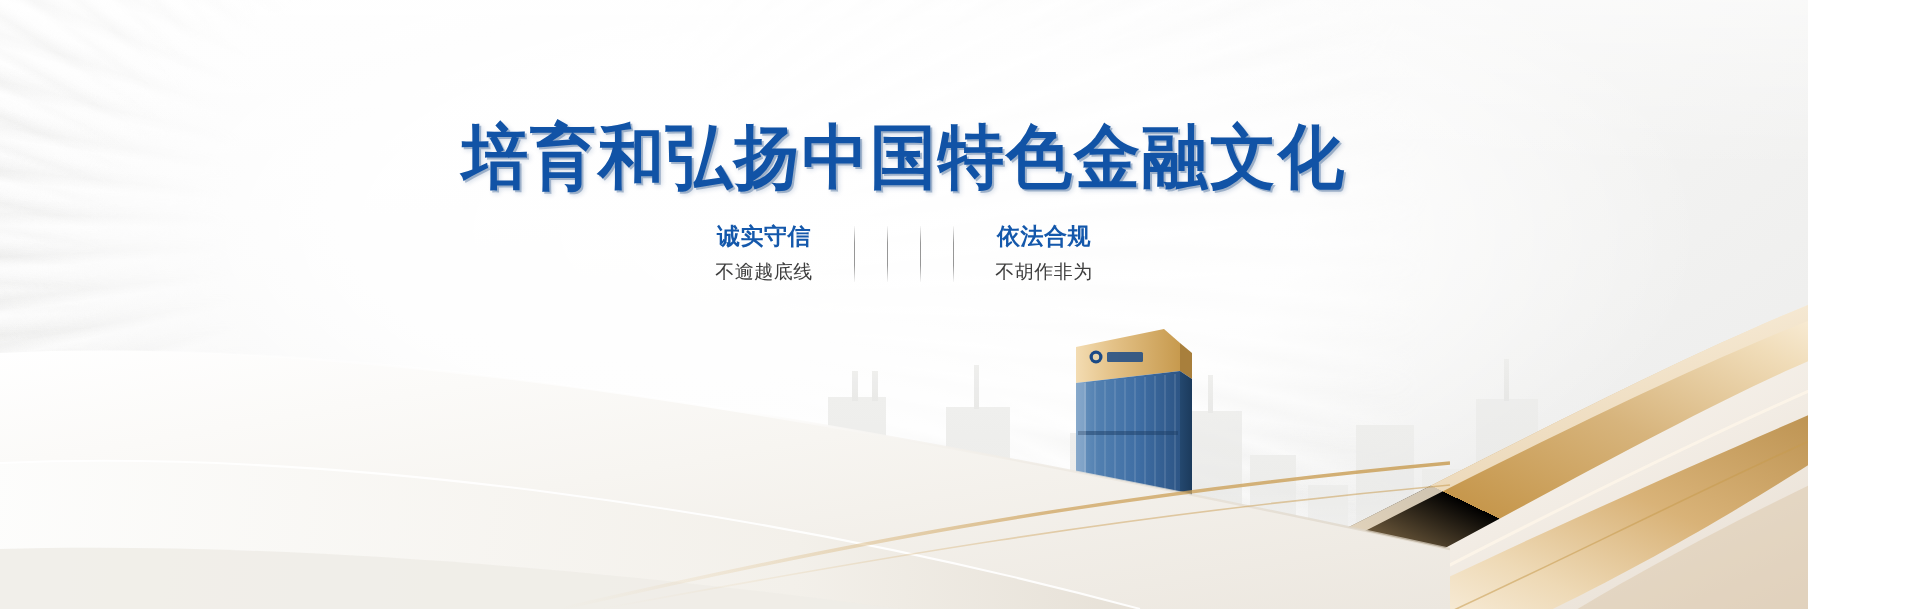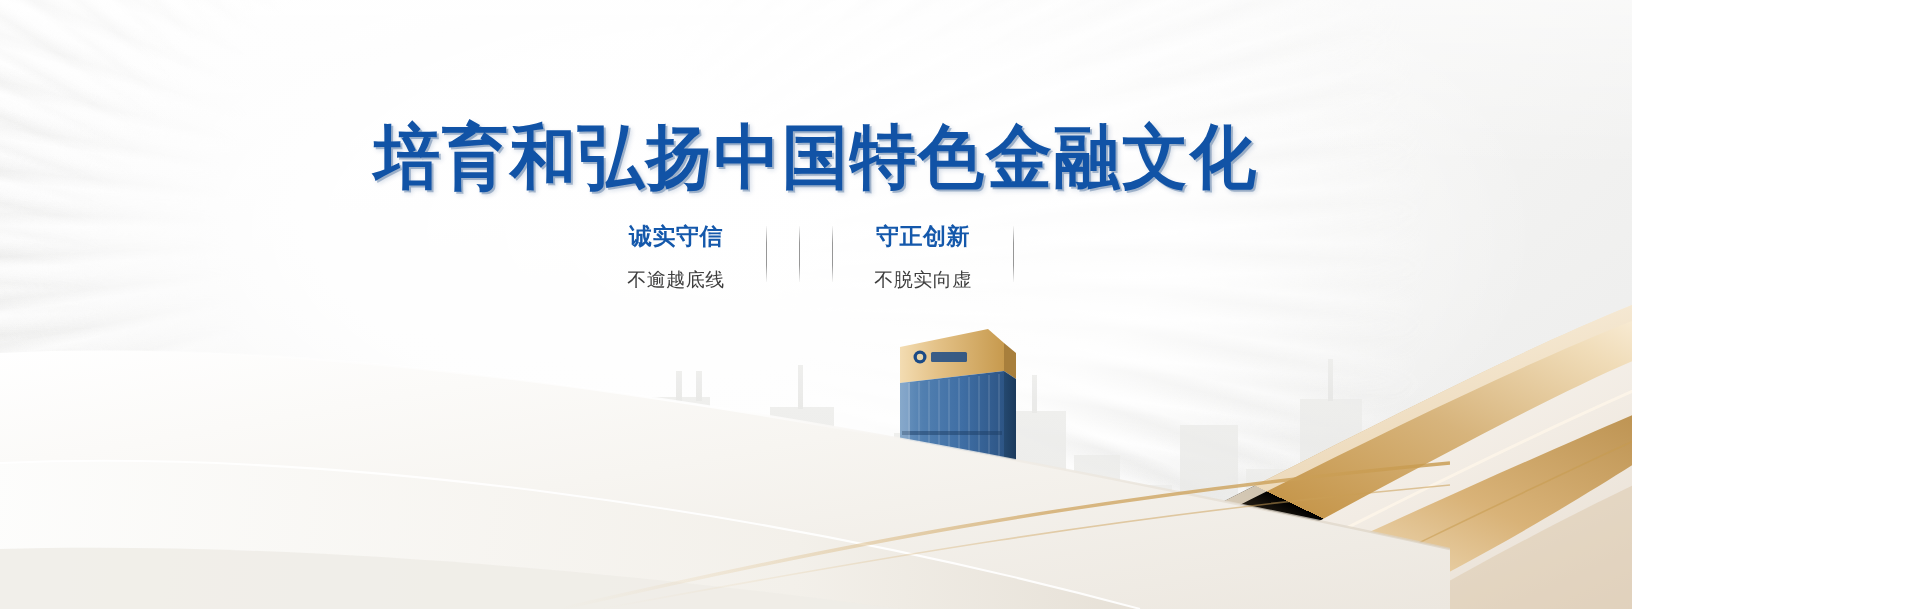--- a/index.html
+++ b/index.html
@@ -1,20 +1,20 @@
 <!DOCTYPE html>
 <html><head>
 <meta charset="utf-8">
 <style>
   html,body{margin:0;padding:0;background:#fff;}
   body{font-family:"Liberation Sans","DejaVu Sans",sans-serif;}
 
   #banner{
     position:relative;
-    width:1632px;height:609px;
+    width:1808px;height:609px;
     overflow:hidden;
     background:#bef264;
   }
 
   
   .bg-base{
     position:absolute;inset:0;
     background:
       radial-gradient(110% 130% at 18% -10%, #ffffff 0%, #fafafa 35%, #f3f3f2 70%, #ececeb 100%);
   }
@@ -118,21 +118,21 @@
   }
   .phrase .head{
     font-size:23px;
     font-weight:bold;
     color:#1458ab;
     letter-spacing:.5px;
     line-height:1.25;
     white-space:nowrap;
   }
   .phrase .sub{
-    margin-top:17px;
+    margin-top:9px;
     font-size:19px;
     font-weight:400;
     color:#3e3e3e;
     letter-spacing:.5px;
     line-height:1.25;
     white-space:nowrap;
   }
   .divider{
     width:1px;
     height:56px;
@@ -397,24 +397,24 @@
       </div>
 
       <div class="divider"></div>
 
 
       <div class="divider"></div>
 
 
       <div class="divider"></div>
 
+
+      <div class="divider"></div>
+
       <div class="phrase">
-        <div class="head">守正创新</div>
-        <div class="sub">不脱实向虚</div>
+        <div class="head">依法合规</div>
+        <div class="sub">不胡作非为</div>
       </div>
-
-      <div class="divider"></div>
-
 
     </div>
   </div>
 
 </div>
 
 </body></html>

